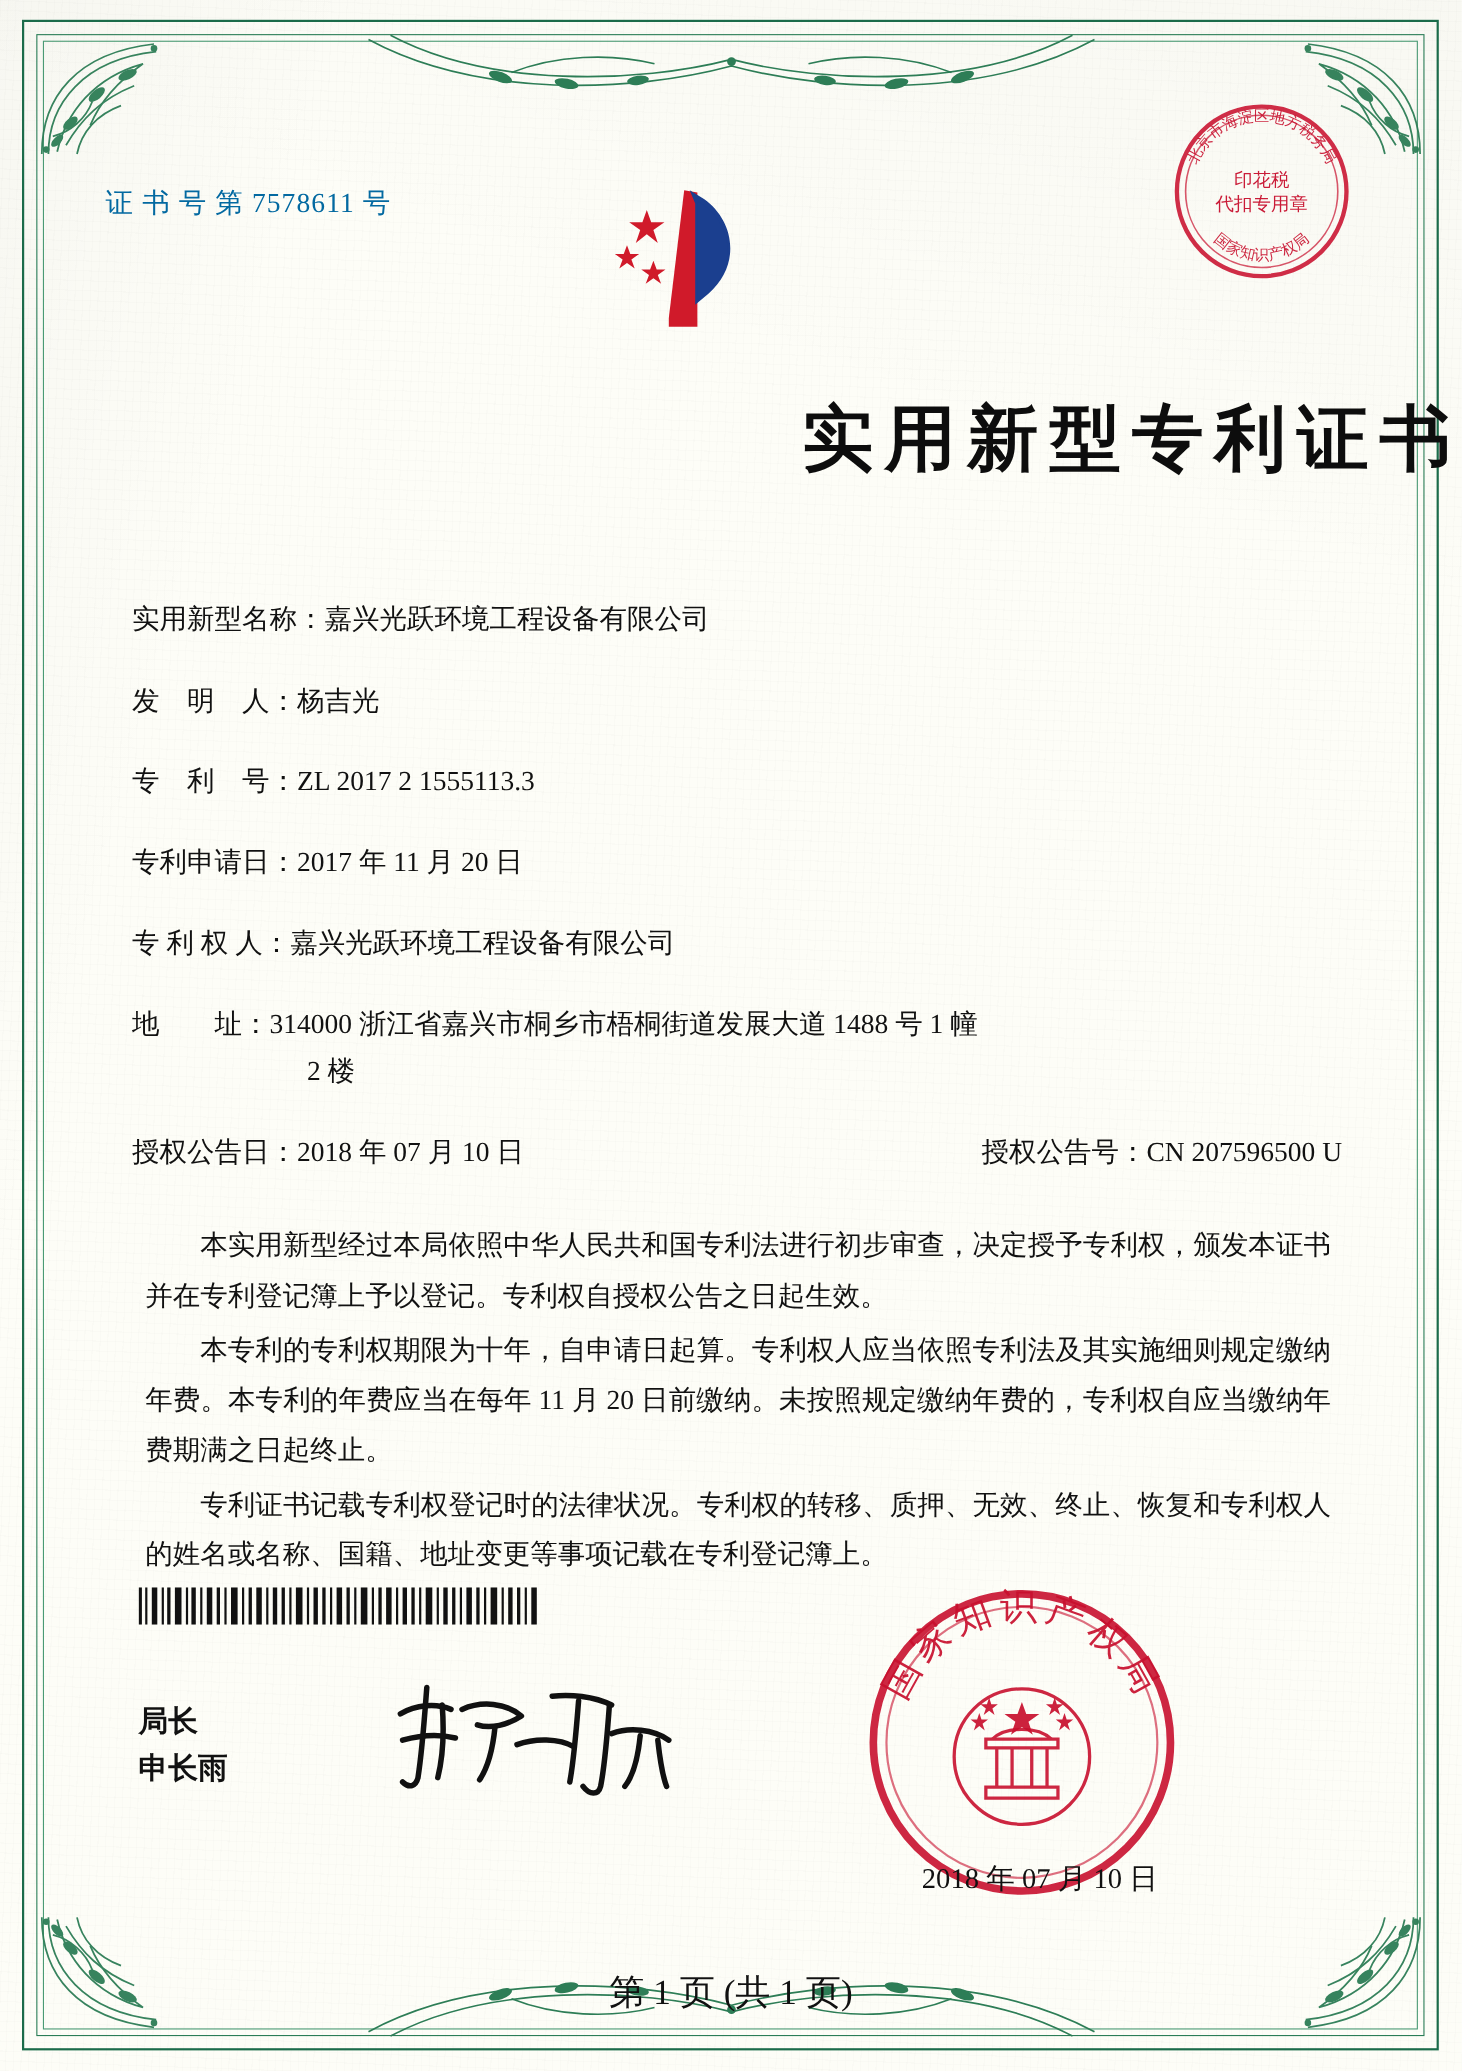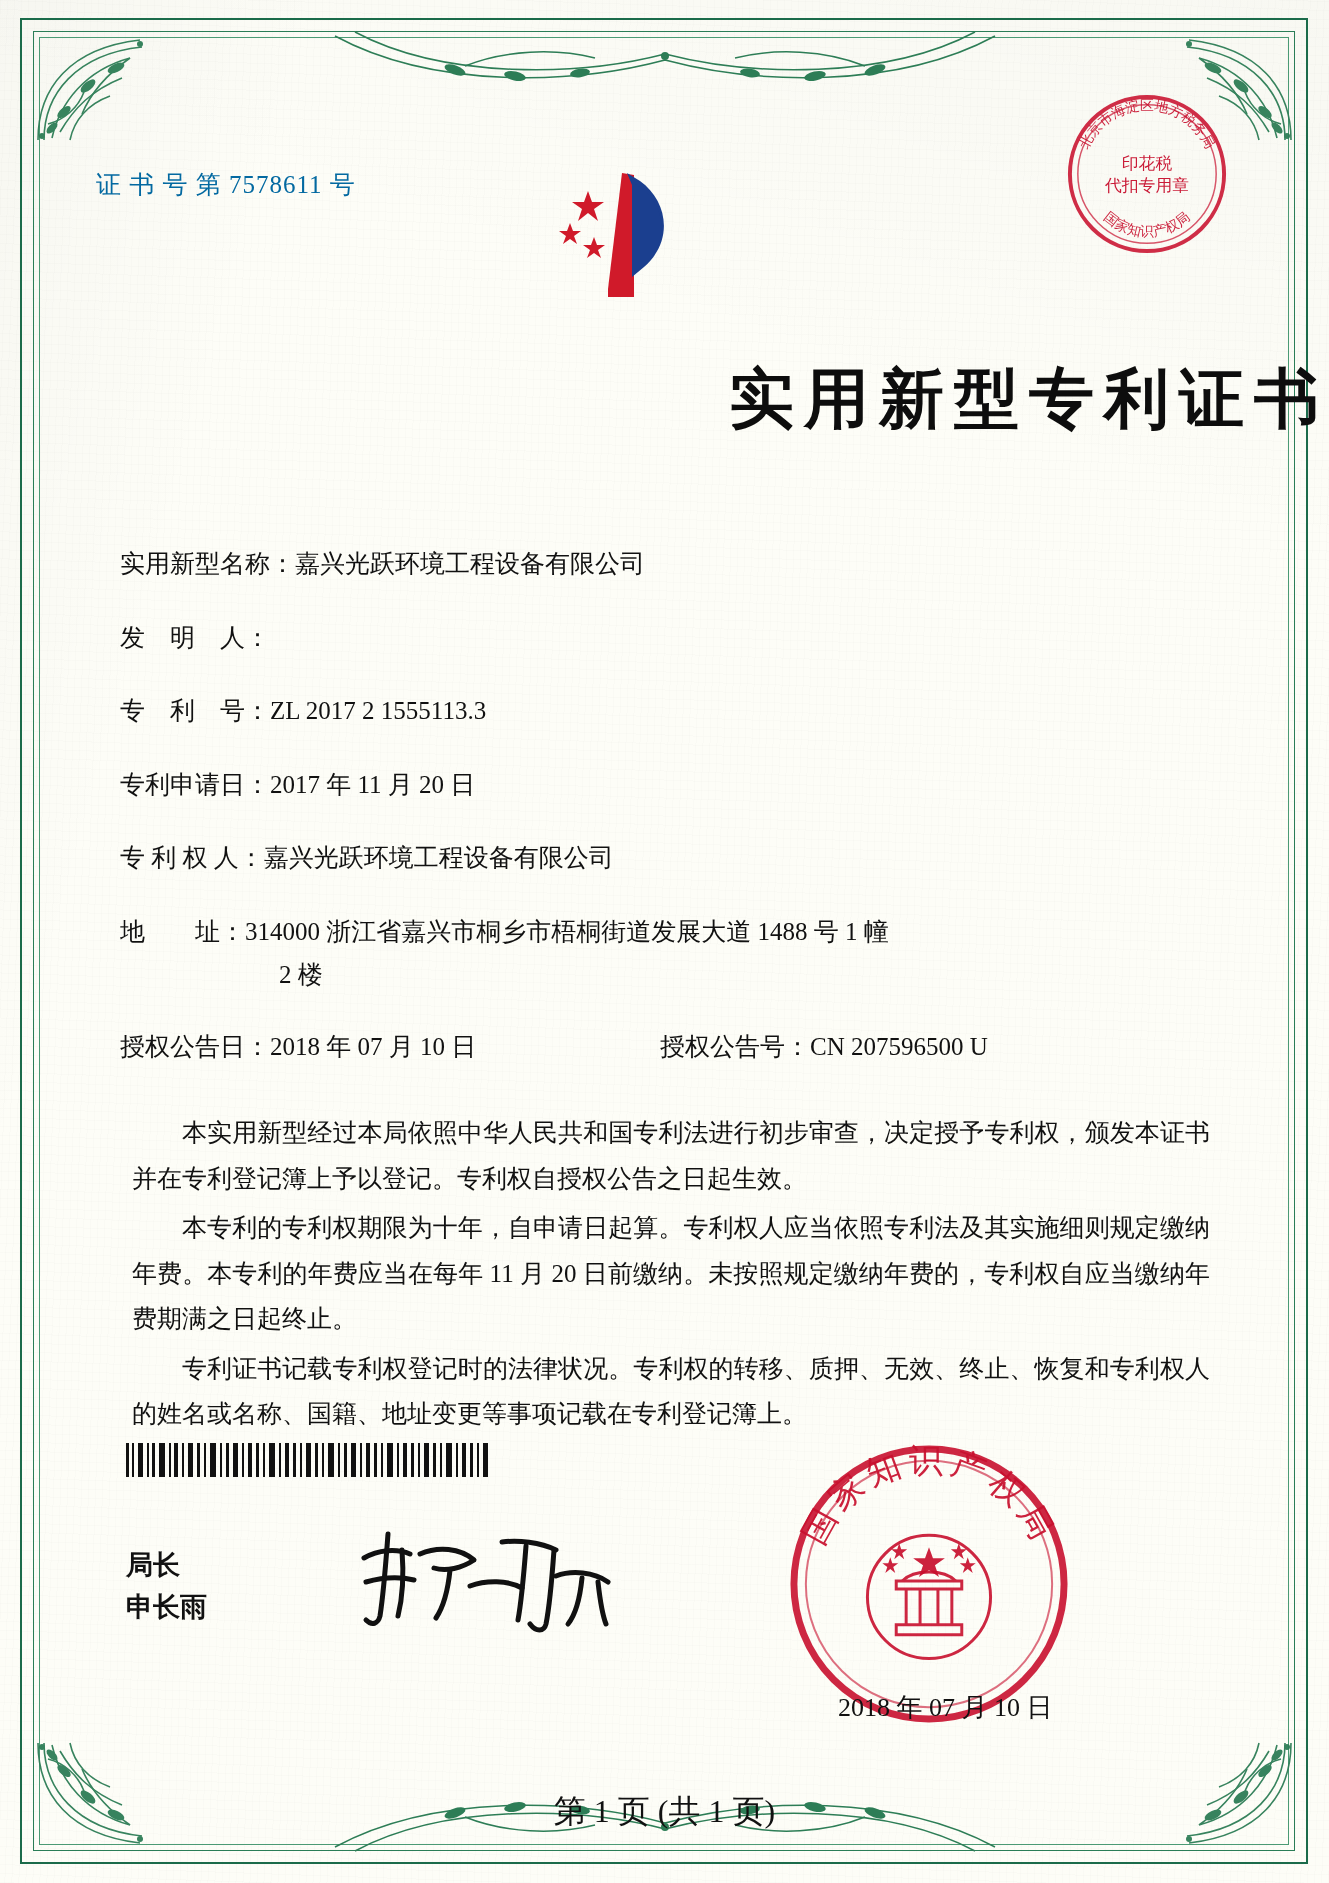--- a/index.html
+++ b/index.html
@@ -132,21 +132,21 @@
     display: block;
     margin-left: 34px;
     margin-top: 6px;
   }
   .row-double {
     display: flex;
     margin-bottom: 30px;
     font-size: 25px;
   }
   .row-double .left { width: 540px; }
-  .row-double .right { flex: 1; }
+  .row-double .right { flex: 1; text-align: right; }
 
   .paragraphs {
     position: absolute;
     left: 120px; top: 1110px;
     width: 1090px;
     font-size: 25px;
     line-height: 1.82;
     color: #111;
     text-align: justify;
   }
@@ -340,20 +340,21 @@
 
     <div class="fields">
 
       <div class="field-row">
         <span class="field-label">实用新型名称：</span>
         <span class="field-value">嘉兴光跃环境工程设备有限公司</span>
       </div>
 
       <div class="field-row">
         <span class="field-label">发    明    人：</span>
+        <span class="field-value">杨吉光</span>
       </div>
 
       <div class="field-row">
         <span class="field-label">专    利    号：</span>
         <span class="field-value">ZL 2017 2 1555113.3</span>
       </div>
 
       <div class="field-row">
         <span class="field-label">专利申请日：</span>
         <span class="field-value">2017 年 11 月 20 日</span>

